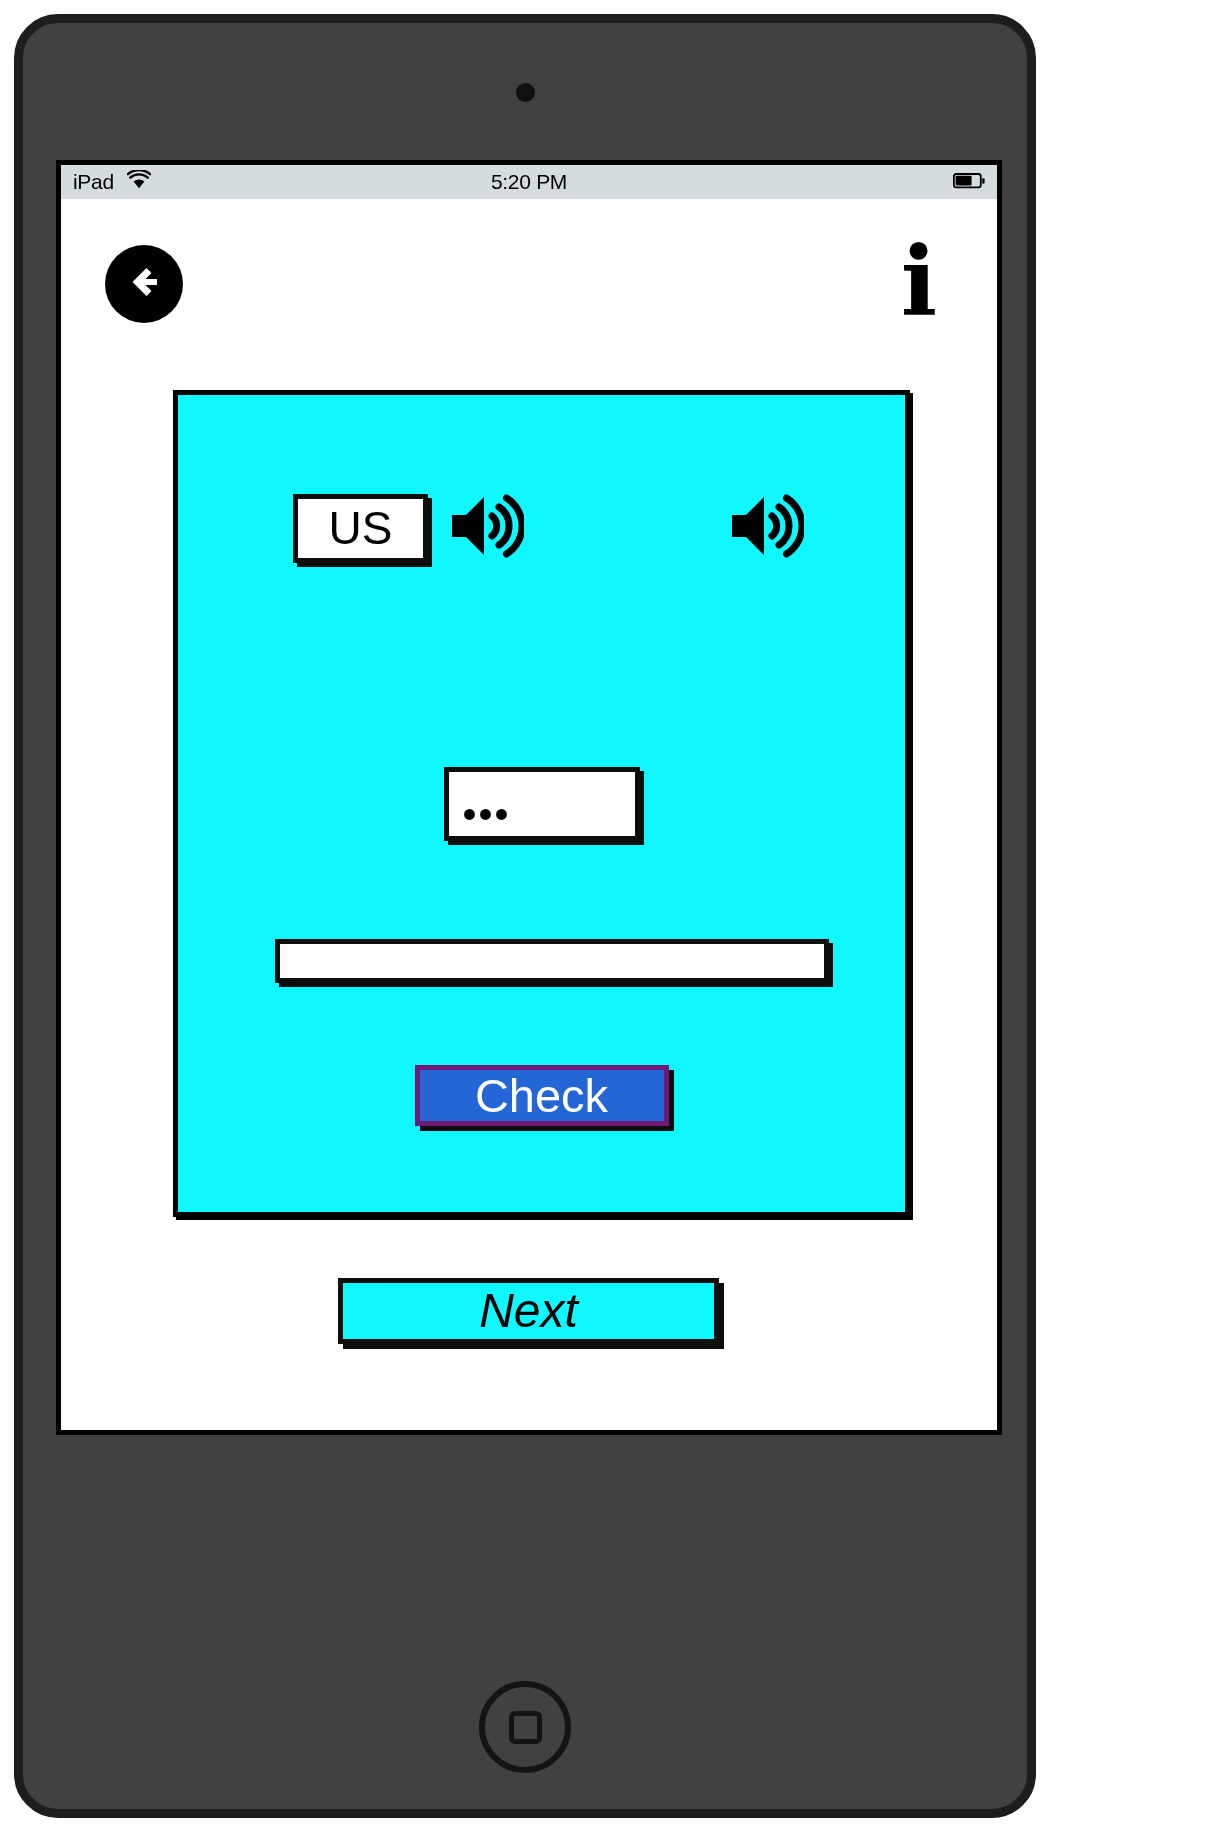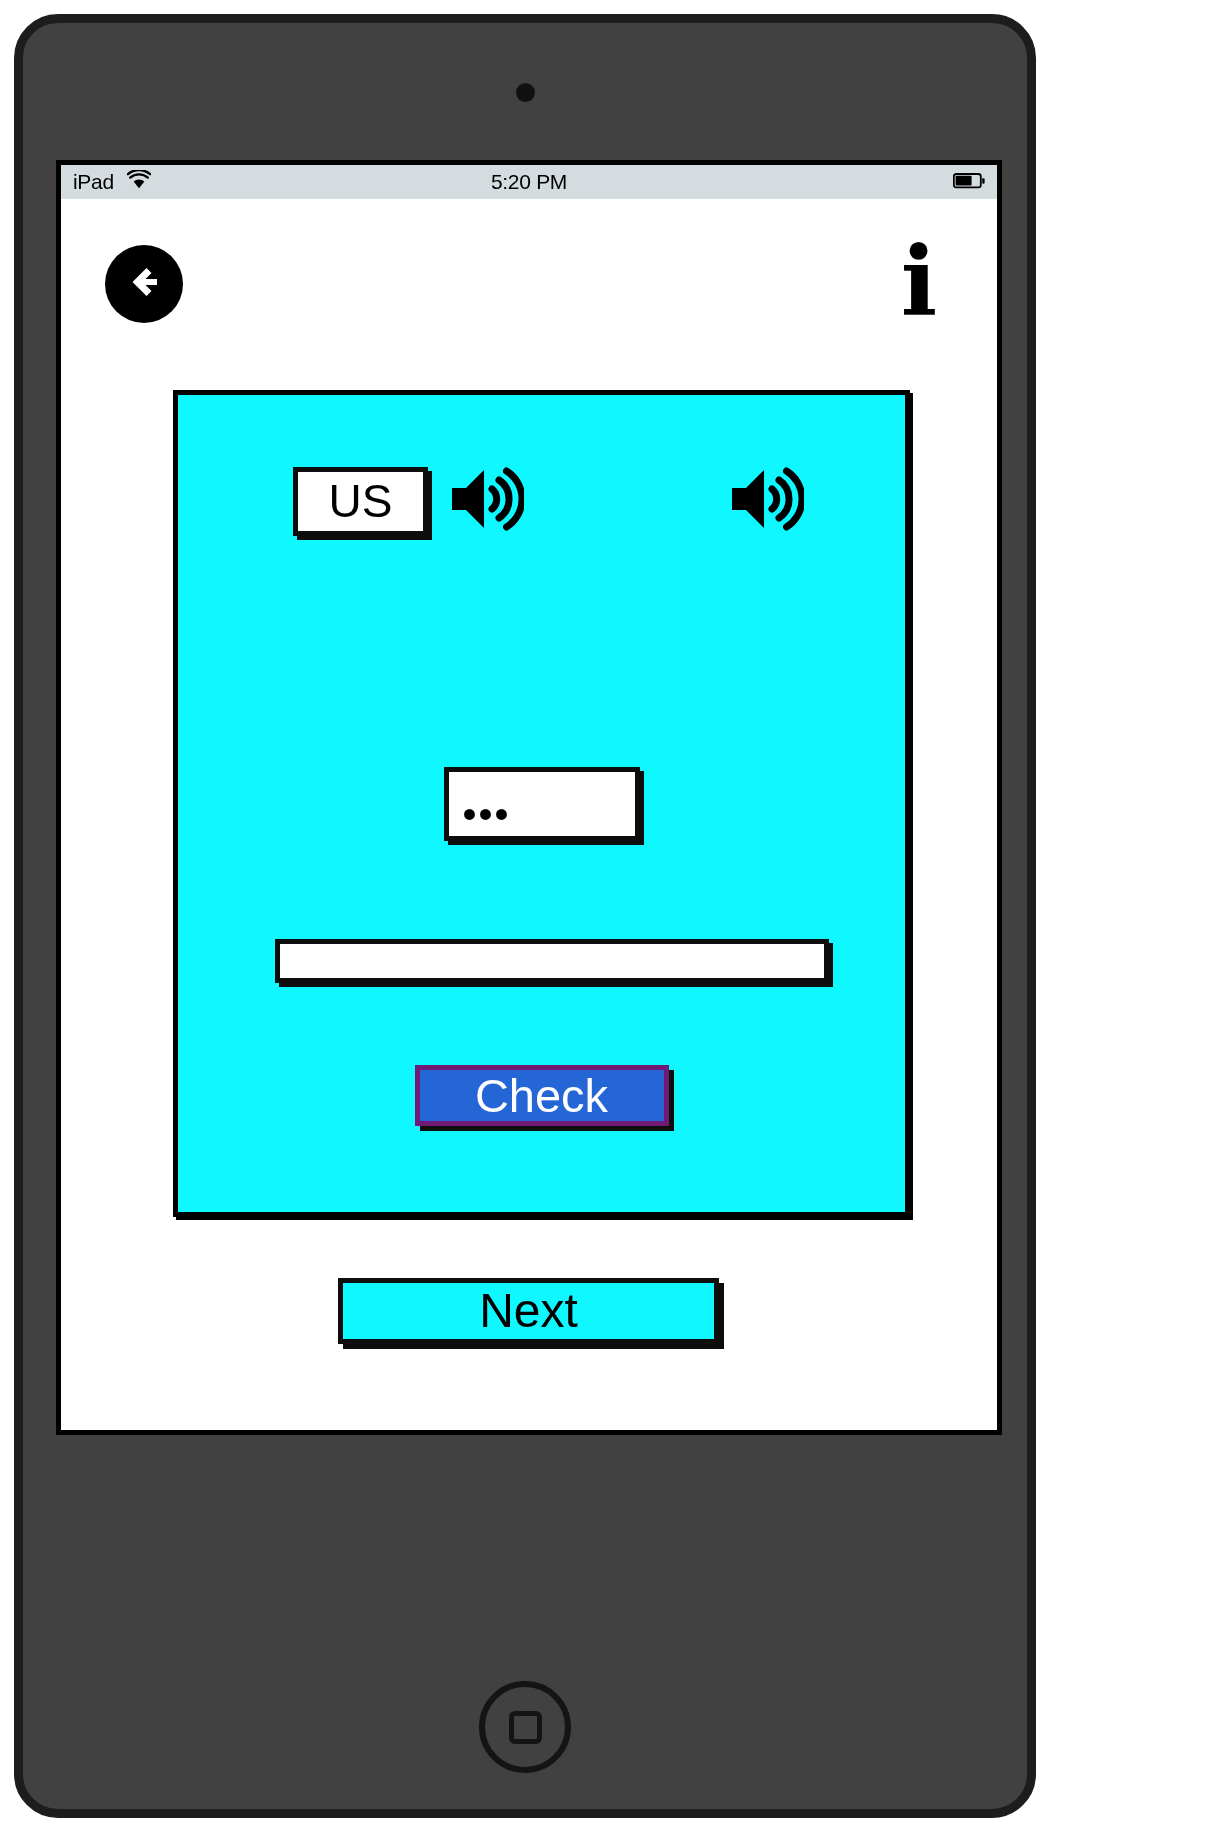--- a/index.html
+++ b/index.html
@@ -127,21 +127,21 @@
   
   .sketch-box {
     background: #ffffff;
     border: 5px solid #0d0d0d;
     box-shadow: 4px 4px 0 #0d0d0d;
     position: relative;
   }
 
   .lang-row {
     position: absolute;
-    left: 0; right: 0; top: 68px;
+    left: 0; right: 0; top: 95px;
     display: flex;
     justify-content: space-around;
     align-items: center;
     padding-left: 14px;
   }
   .lang-group { display: flex; align-items: center; gap: 18px; }
 
   .lang-box {
     width: 135px; height: 69px;
     display: flex; align-items: center; justify-content: center;
@@ -207,20 +207,21 @@
     background: #0ff7ff;
     border: 5px solid #0d0d0d;
     box-shadow: 5px 5px 0 #0d0d0d;
     display: flex; align-items: center; justify-content: center;
     cursor: pointer;
   }
   .next-label {
     color: #000;
     font-size: 48px;
     line-height: 1;
+    font-style: italic;
   }
 </style>
 </head>
 <body>
 
 <div id="root">
 
   <div class="device-frame">
 
     <div class="camera"></div>

